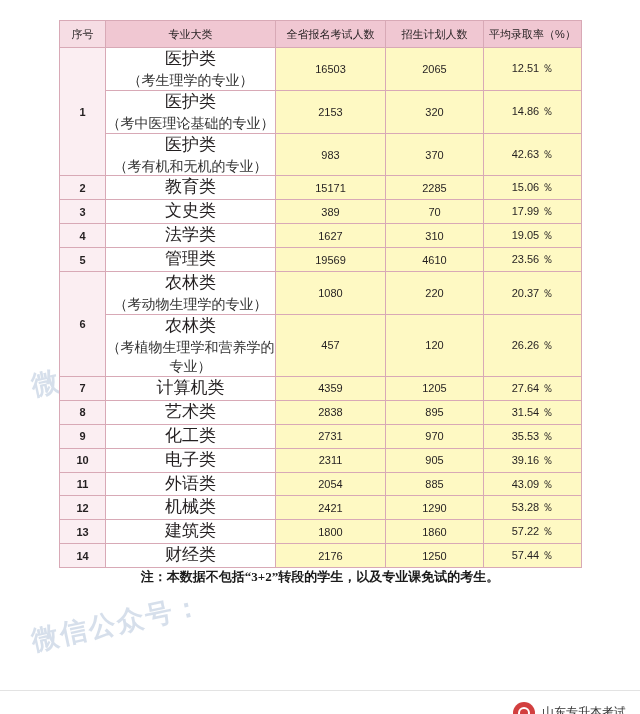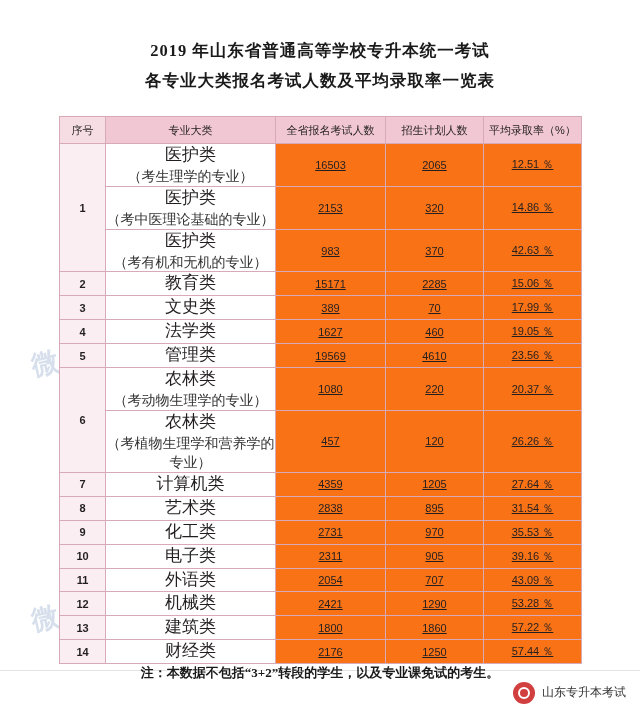--- a/index.html
+++ b/index.html
@@ -68,22 +68,21 @@
     font-weight: bold;
     font-size: 12px;
     width: 46px;
   }
   td.cat {
     background: #ffffff;
     line-height: 1.35;
     padding: 3px 2px;
   }
   td.num {
-    background: #f97316;
-    text-decoration: underline;
+    background: #fef9c3;
   }
   .cat-main {
     font-size: 17px;
     display: block;
   }
   .cat-sub {
     font-size: 14px;
     display: block;
     color: #333;
   }
@@ -155,24 +154,20 @@
   .footer-text {
     font-size: 12px;
     color: #333;
   }
 </style>
 </head>
 <body>
 
 <div class="page">
 
-  <div class="title-block">
-    <div class="title-line">2019 年山东省普通高等学校专升本统一考试</div>
-    <div class="title-line">各专业大类报名考试人数及平均录取率一览表</div>
-  </div>
 
   <div class="wm wm1">微信公众号：</div>
   <div class="wm wm2">山东专升本考试</div>
   <div class="wm wm3">微信公众号：</div>
   <div class="wm wm4">山东专升本考试</div>
 
   <div class="table-wrap">
     <table class="main">
       <colgroup>
         <col style="width:46px">
@@ -236,21 +231,21 @@
             <td class="num">389</td>
             <td class="num">70</td>
             <td class="num">17.99 ％</td>
           </tr>
           <tr class="rowh-single">
             <td class="seq">4</td>
             <td class="cat">
               <span class="cat-main">法学类</span>
             </td>
             <td class="num">1627</td>
-            <td class="num">460</td>
+            <td class="num">310</td>
             <td class="num">19.05 ％</td>
           </tr>
           <tr class="rowh-single">
             <td class="seq">5</td>
             <td class="cat">
               <span class="cat-main">管理类</span>
             </td>
             <td class="num">19569</td>
             <td class="num">4610</td>
             <td class="num">23.56 ％</td>
@@ -309,21 +304,21 @@
             <td class="num">2311</td>
             <td class="num">905</td>
             <td class="num">39.16 ％</td>
           </tr>
           <tr class="rowh-single">
             <td class="seq">11</td>
             <td class="cat">
               <span class="cat-main">外语类</span>
             </td>
             <td class="num">2054</td>
-            <td class="num">707</td>
+            <td class="num">885</td>
             <td class="num">43.09 ％</td>
           </tr>
           <tr class="rowh-single">
             <td class="seq">12</td>
             <td class="cat">
               <span class="cat-main">机械类</span>
             </td>
             <td class="num">2421</td>
             <td class="num">1290</td>
             <td class="num">53.28 ％</td>

